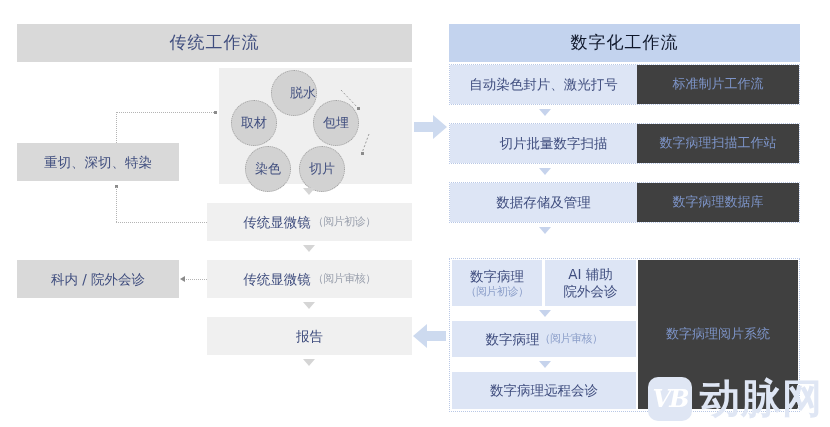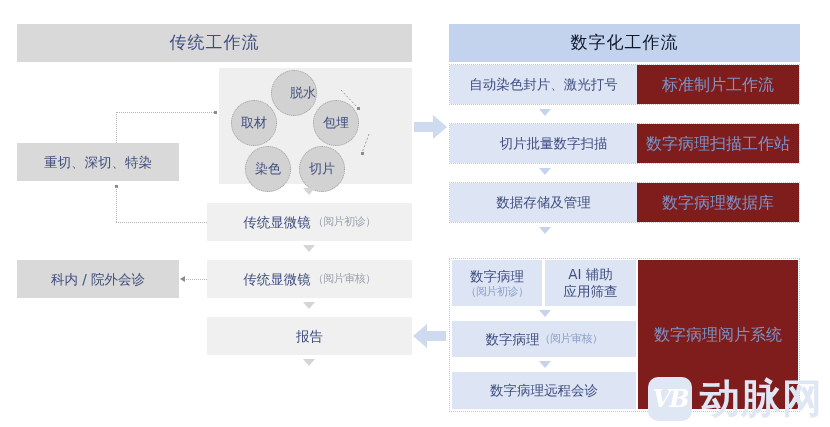--- a/index.html
+++ b/index.html
@@ -63,23 +63,23 @@
     color:#0f172a;
     font-size:17px;
     letter-spacing:1px;
   }
   .blue-cell{
     background:#dde5f5;
     color:#3f4d7e;
     font-size:13.5px;
   }
   .white-cell{
-    background:#7f1d1d;
+    background:#404040;
     color:#7d94c8;
-    font-size:16px;
+    font-size:13px;
   }
   .sub-blue{
     color:#8b9ec9;
     font-size:11px;
     letter-spacing:-0.5px;
   }
   .group-border{
     position:absolute;
     border:1px dotted #b9c8e6;
     box-sizing:border-box;
@@ -257,21 +257,21 @@
   <div class="tri-down blue" style="left:539px;top:227px;"></div>
 
   <div class="group-border" style="left:449px;top:258px;width:351px;height:154px;"></div>
 
   <div class="box blue-cell" style="left:452px;top:260px;width:90px;height:46px;flex-direction:column;">
     <span>数字病理</span>
     <span class="sub-blue">（阅片初诊）</span>
   </div>
   <div class="box blue-cell" style="left:545px;top:260px;width:91px;height:46px;flex-direction:column;">
     <span>AI 辅助</span>
-    <span>应用筛查</span>
+    <span>院外会诊</span>
   </div>
   <div class="tri-down blue" style="left:539px;top:310px;"></div>
 
   <div class="box blue-cell" style="left:452px;top:321px;width:184px;height:36px;">
     <span>数字病理</span>
     <span class="sub-blue">（阅片审核）</span>
   </div>
   <div class="tri-down blue" style="left:539px;top:361px;"></div>
 
   <div class="box blue-cell" style="left:452px;top:372px;width:184px;height:37px;">

